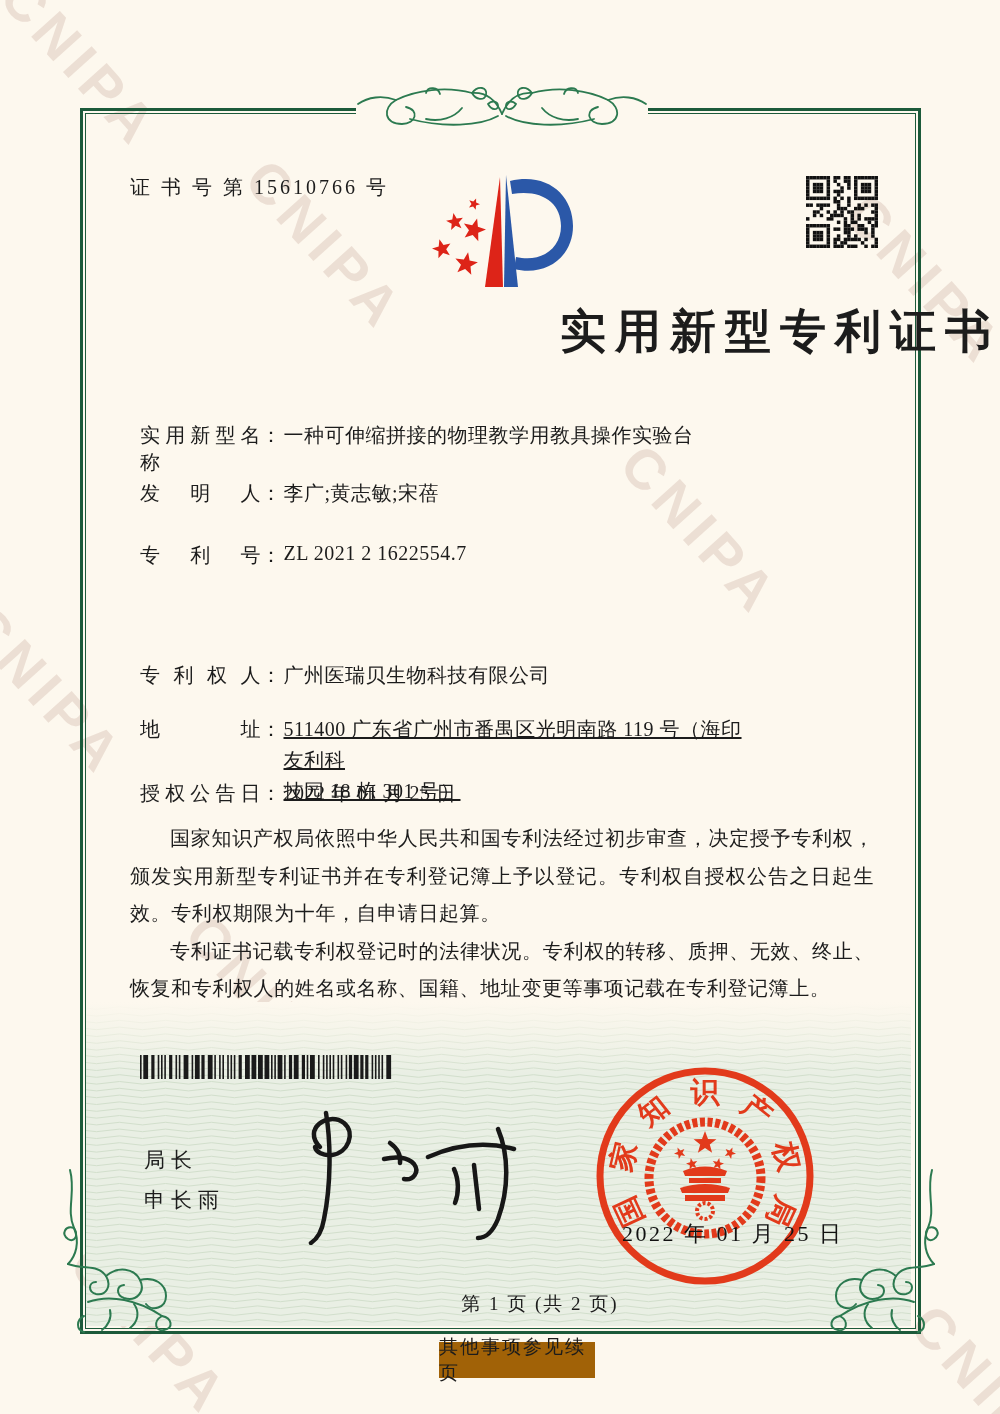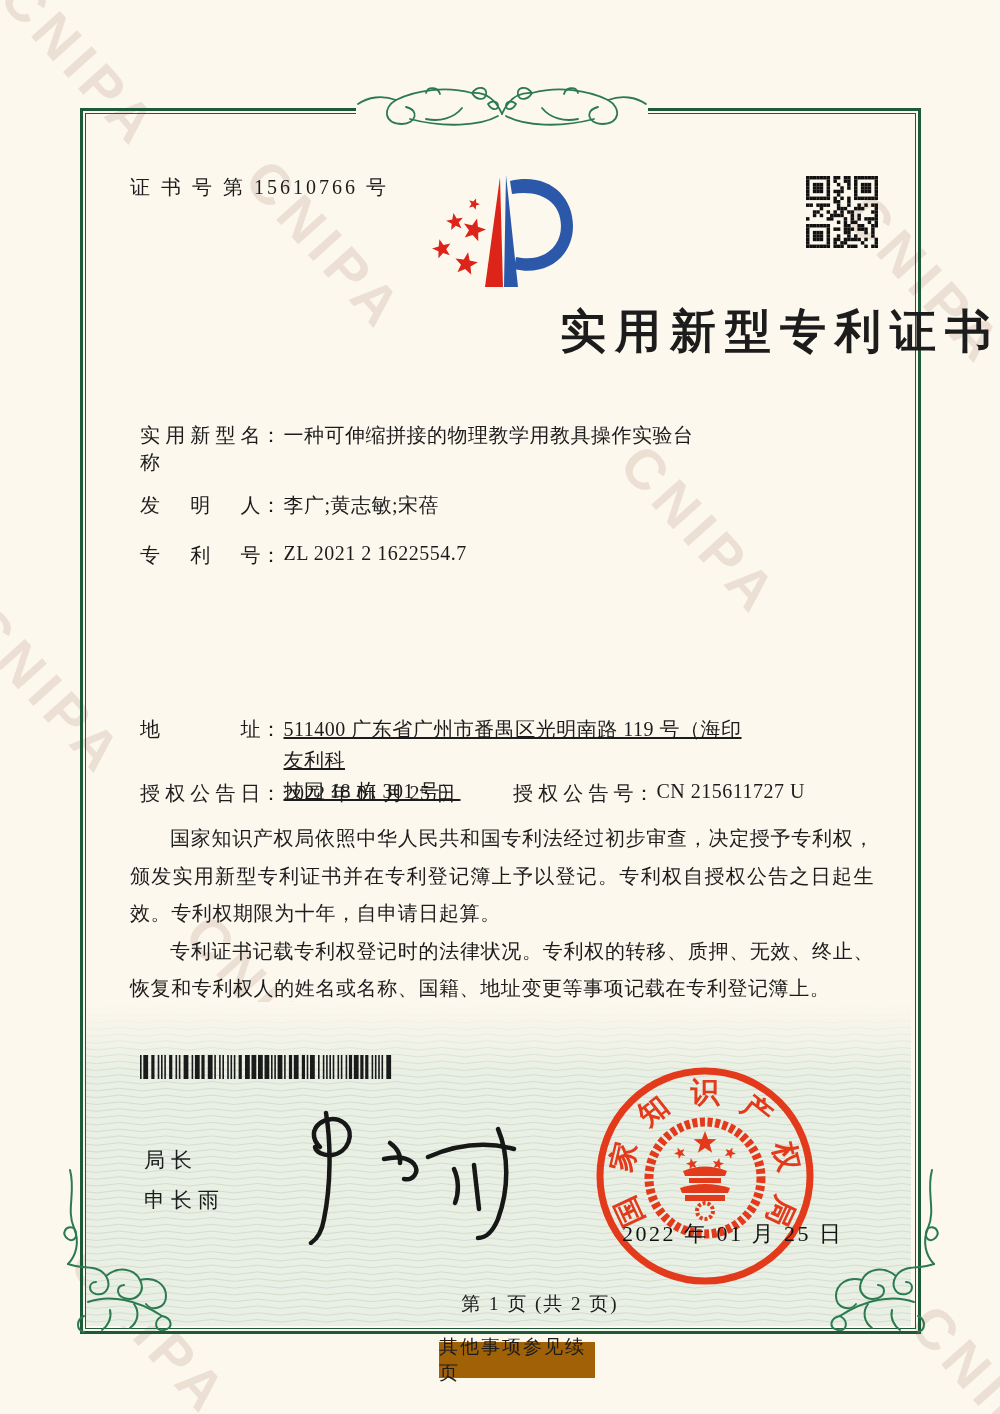--- a/index.html
+++ b/index.html
@@ -412,32 +412,34 @@
         <path d="M14.4 75.3 L18.5 81.1 L25.4 79.6 L21.2 85.2 L24.8 91.3 L18.1 89.1 L13.4 94.3 L13.5 87.3 L7.0 84.5 L13.7 82.4 Z"></path>
         <path d="M43.1 88.2 L44.6 96.5 L52.9 98.3 L45.5 102.4 L46.3 110.8 L40.1 105.0 L32.4 108.3 L36.0 100.7 L30.4 94.4 L38.8 95.5 Z"></path>
       </g>
   </svg>
 
   <div class="title">实用新型专利证书</div>
 
   <div class="row" style="top:422px">
     <span class="lbl">实用新型名称</span><span class="colon">：</span><span class="val">一种可伸缩拼接的物理教学用教具操作实验台</span>
   </div>
-  <div class="row" style="top:492px">
+  <div class="row" style="top:480px">
     <span class="lbl">发明人</span><span class="colon">：</span><span class="val">李广;黄志敏;宋蓓</span>
   </div>
   <div class="row" style="top:542px">
     <span class="lbl">专利号</span><span class="colon">：</span><span class="val">ZL 2021 2 1622554.7</span>
   </div>
+  <div class="row" style="top:662px">
+    <span class="lbl">专利权人</span><span class="colon">：</span><span class="val">广州医瑞贝生物科技有限公司</span>
+  </div>
   <div class="row" style="top:714px">
     <span class="lbl" style="line-height:31px">地址</span><span class="colon" style="line-height:31px">：</span><span class="val-block"><span>511400 广东省广州市番禺区光明南路 119 号（海印友利科</span><br><span>技园 18 栋 301 号）</span></span>
   </div>
   <div class="row" style="top:780px">
     <span class="lbl">授权公告日</span><span class="colon">：</span><span class="val">2022 年 01 月 25 日</span>
-    <span class="grant-no-group"><span class="lbl">授权公告号</span><span class="colon">：</span><span class="val">CN 215611727 U</span></span>
   </div>
 
   <div class="paras">
     <p>国家知识产权局依照中华人民共和国专利法经过初步审查，决定授予专利权，颁发实用新型专利证书并在专利登记簿上予以登记。专利权自授权公告之日起生效。专利权期限为十年，自申请日起算。</p>
     <p>专利证书记载专利权登记时的法律状况。专利权的转移、质押、无效、终止、恢复和专利权人的姓名或名称、国籍、地址变更等事项记载在专利登记簿上。</p>
   </div>
 
   <svg class="barcode" id="barcode" width="258" height="24">
       <rect x="0.0" y="0" width="1.6" height="24" fill="#1a1a1a"></rect>
       <rect x="3.3" y="0" width="4.8" height="24" fill="#1a1a1a"></rect>

